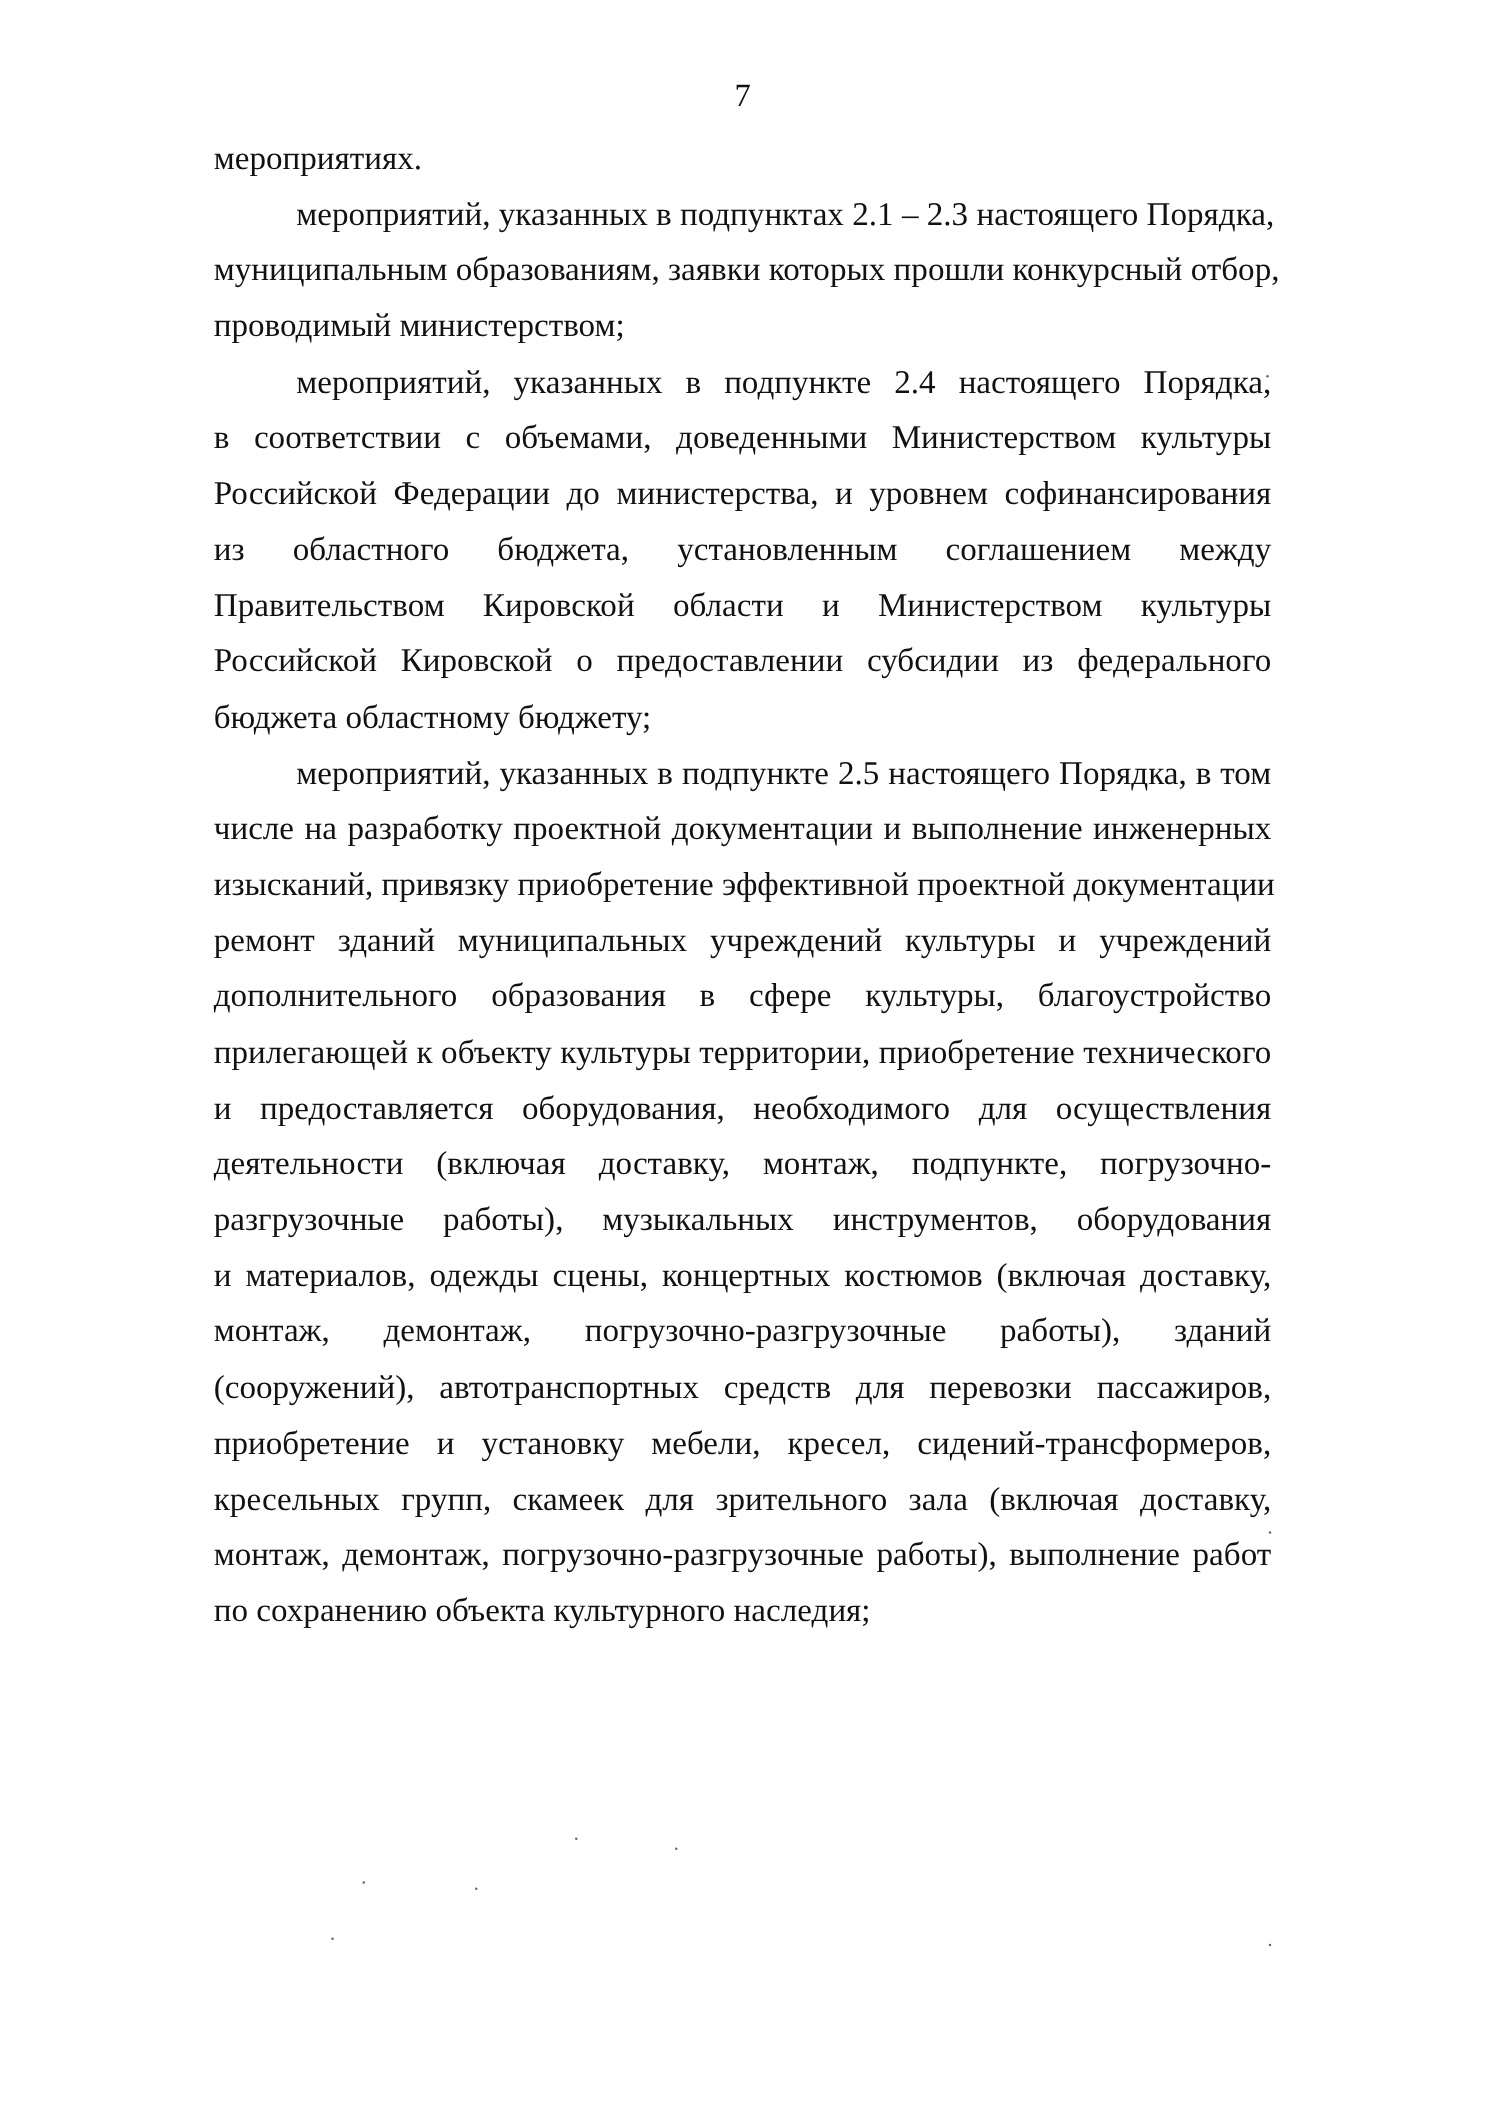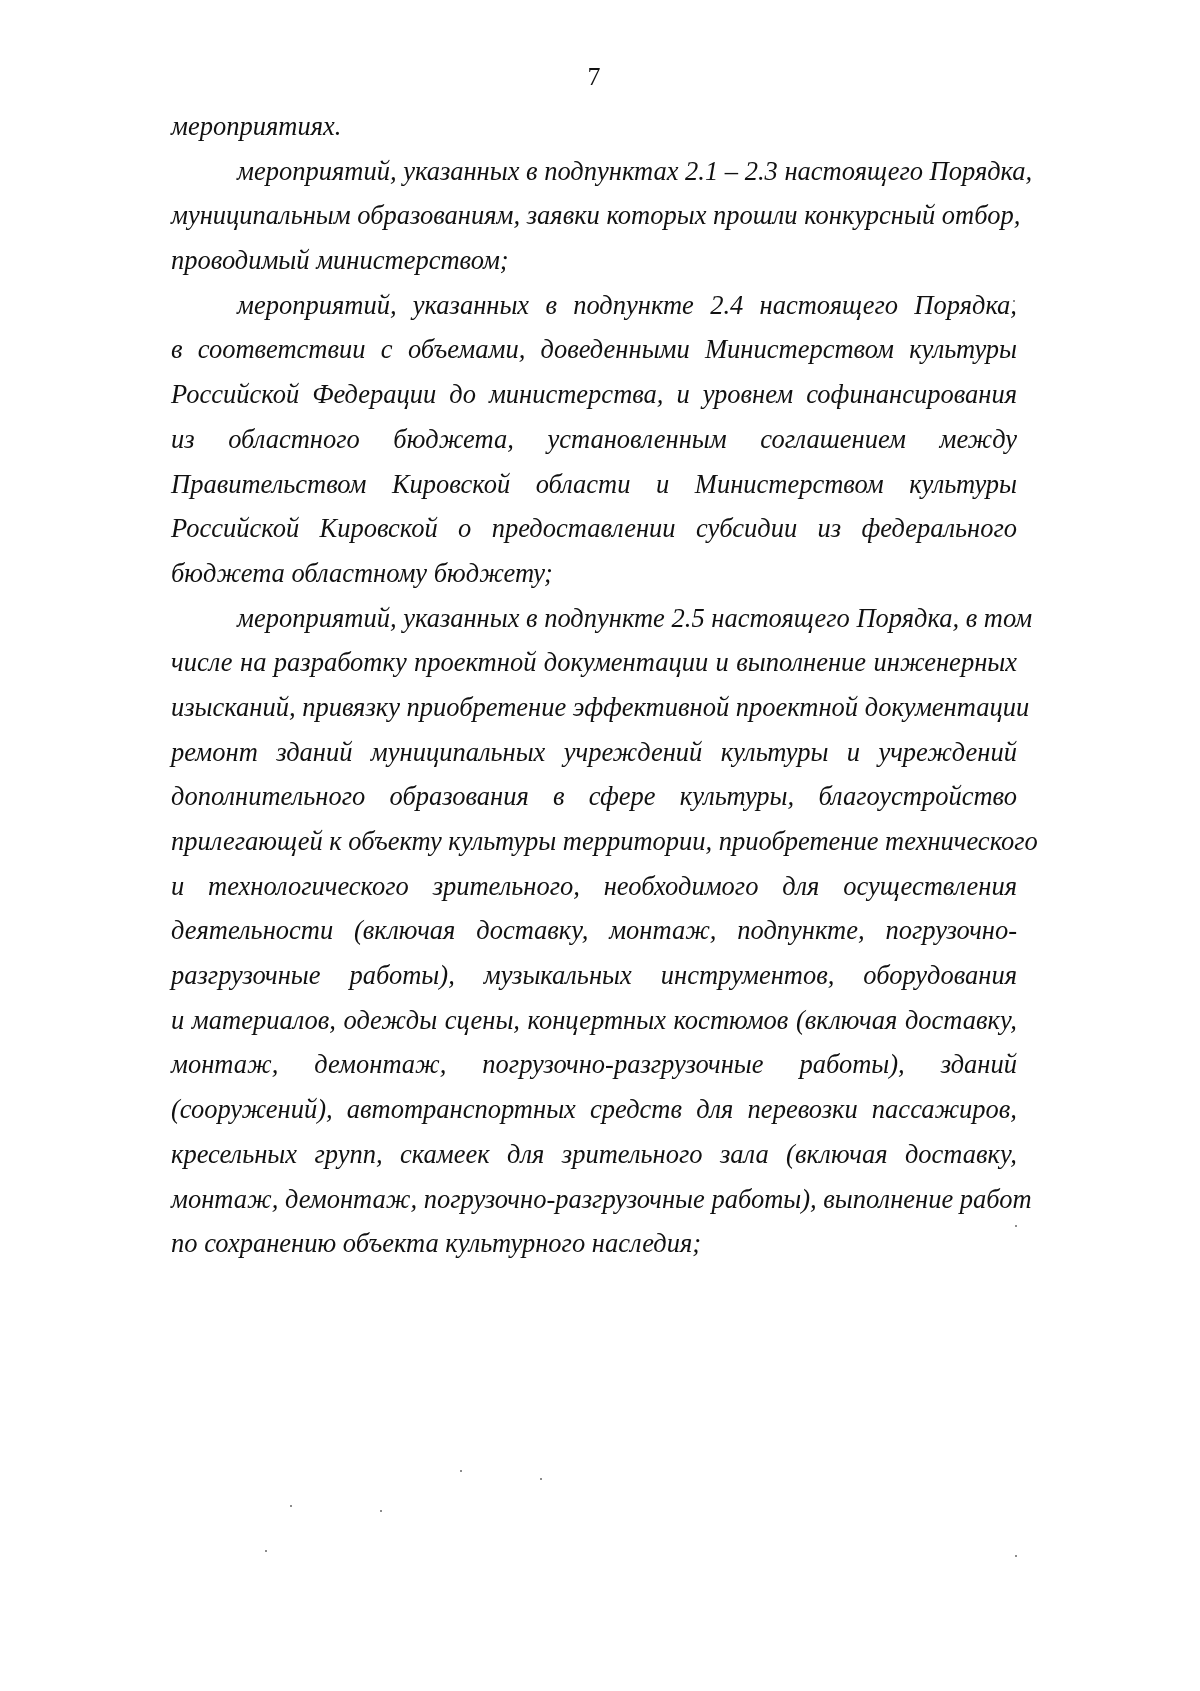--- a/index.html
+++ b/index.html
@@ -12,21 +12,21 @@
   .page-number {
     position: absolute; top: 62px; left: 0; width: 1188px; text-align: center;
     font-size: 26px; line-height: 30px;
   }
   .body-text {
     position: absolute; left: 171px; top: 104px; width: 846px;
     font-size: 26.5px; line-height: 44.7px;
   }
   .line {
     display: block; height: 44.7px; white-space: nowrap;
-    text-align: justify; text-align-last: justify; font-style: italic;
+    text-align: justify; text-align-last: justify;
   }
   .line.last { text-align: left; text-align-last: left; }
   .line.indent { padding-left: 66px; }
   .speck { position: absolute; width: 2px; height: 2px; background: #666; border-radius: 1px; }
 </style>
 </head>
 <body>
 
 <div class="page">
   <div class="page-number">7</div>
@@ -54,26 +54,27 @@
       <span class="line last">бюджета областному бюджету;</span>
     </div>
 
     <div>
       <span class="line indent">мероприятий, указанных в подпункте 2.5 настоящего Порядка, в том</span>
       <span class="line">числе на разработку проектной документации и выполнение инженерных</span>
       <span class="line">изысканий, привязку приобретение эффективной проектной документации</span>
       <span class="line">ремонт зданий муниципальных учреждений культуры и учреждений</span>
       <span class="line">дополнительного образования в сфере культуры, благоустройство</span>
       <span class="line">прилегающей к объекту культуры территории, приобретение технического</span>
-      <span class="line">и технологического зрительного, необходимого для осуществления</span>
+      <span class="line">и предоставляется оборудования, необходимого для осуществления</span>
       <span class="line">деятельности (включая доставку, монтаж, подпункте, погрузочно-</span>
       <span class="line">разгрузочные работы), музыкальных инструментов, оборудования</span>
       <span class="line">и материалов, одежды сцены, концертных костюмов (включая доставку,</span>
       <span class="line">монтаж, демонтаж, погрузочно-разгрузочные работы), зданий</span>
       <span class="line">(сооружений), автотранспортных средств для перевозки пассажиров,</span>
+      <span class="line">приобретение и установку мебели, кресел, сидений-трансформеров,</span>
       <span class="line">кресельных групп, скамеек для зрительного зала (включая доставку,</span>
       <span class="line">монтаж, демонтаж, погрузочно-разгрузочные работы), выполнение работ</span>
       <span class="line last">по сохранению объекта культурного наследия;</span>
     </div>
   </div>
 
   <div class="speck" style="left:790px;top:215px;"></div>
   <div class="speck" style="left:1013px;top:300px;"></div>
   <div class="speck" style="left:988px;top:395px;"></div>
   <div class="speck" style="left:1015px;top:1225px;"></div>

